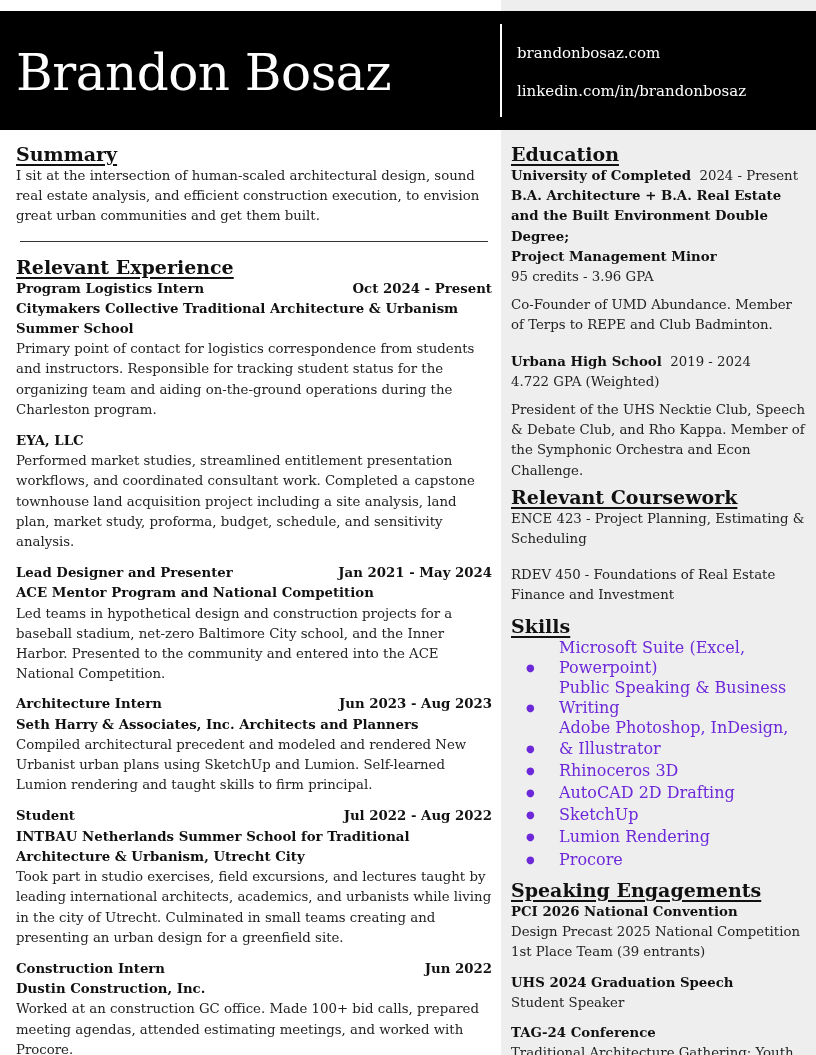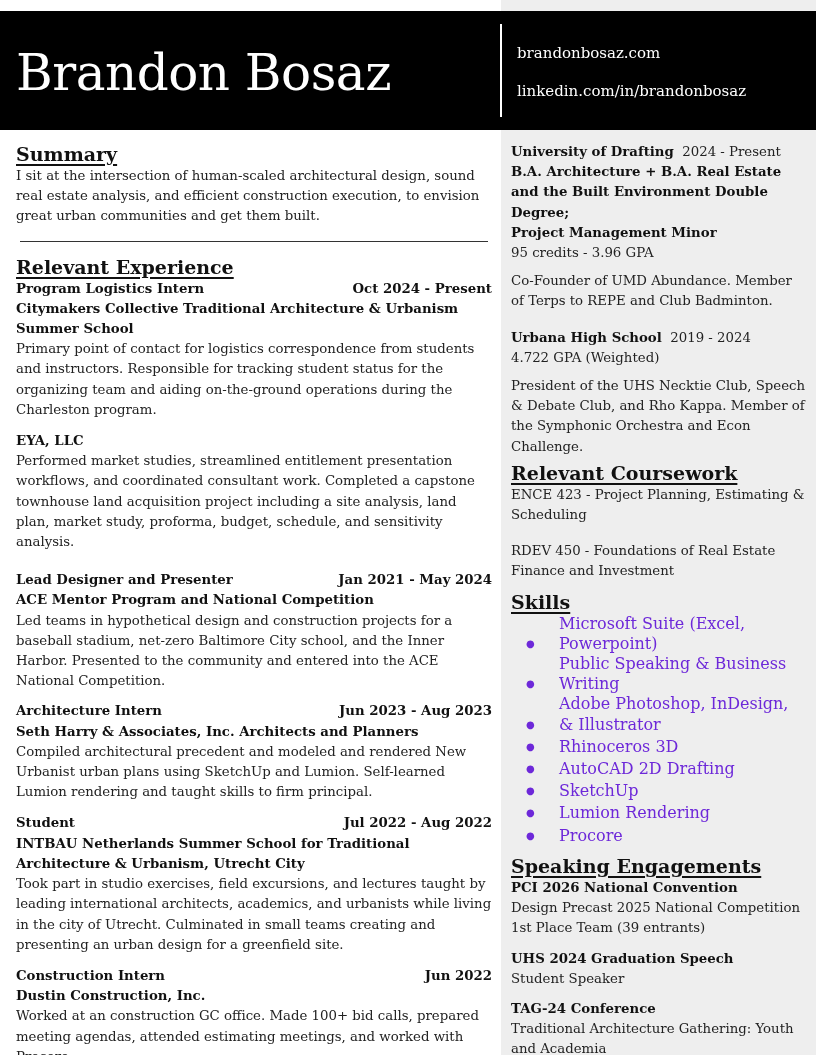--- a/index.html
+++ b/index.html
@@ -91,21 +91,21 @@
         </div>
         <div class="body-text bold">Citymakers Collective Traditional Architecture &amp; Urbanism Summer School</div>
         <p class="body-text">Primary point of contact for logistics correspondence from students and instructors. Responsible for tracking student status for the organizing team and aiding on-the-ground operations during the Charleston program.</p>
       </div>
 
       <div class="job" style="margin-top:11px">
         <div class="body-text bold">EYA, LLC</div>
         <p class="body-text">Performed market studies, streamlined entitlement presentation workflows, and coordinated consultant work. Completed a capstone townhouse land acquisition project including a site analysis, land plan, market study, proforma, budget, schedule, and sensitivity analysis.</p>
       </div>
 
-      <div class="job" style="margin-top:18px">
+      <div class="job" style="margin-top:11px">
         <div class="row body-text bold">
           <span>Lead Designer and Presenter</span>
           <span>Jan 2021 - May 2024</span>
         </div>
         <div class="body-text bold">ACE Mentor Program and National Competition</div>
         <p class="body-text">Led teams in hypothetical design and construction projects for a baseball stadium, net-zero Baltimore City school, and the Inner Harbor. Presented to the community and entered into the ACE National Competition.</p>
       </div>
 
       <div class="job" style="">
         <div class="row body-text bold">
@@ -131,24 +131,25 @@
           <span>Jun 2022</span>
         </div>
         <div class="body-text bold">Dustin Construction, Inc.</div>
         <p class="body-text">Worked at an construction GC office. Made 100+ bid calls, prepared meeting agendas, attended estimating meetings, and worked with Procore.</p>
       </div>
     </section>
   </div>
 
   <div class="col-right">
     <section>
+      <h2 class="section-title">Education</h2>
 
       <div>
         <div class="body-text">
-          <span class="bold">University of Drafting</span>&nbsp;
+          <span class="bold">University of Completed</span>&nbsp;
           <span>2024 - Present</span>
         </div>
         <div class="body-text bold">B.A. Architecture + B.A. Real Estate and the Built Environment Double Degree;</div>
         <div class="body-text bold">Project Management Minor</div>
         <div class="body-text">95 credits - 3.96 GPA</div>
         <div class="gap-s"></div>
         <p class="body-text">Co-Founder of UMD Abundance. Member of Terps to REPE and Club Badminton.</p>
       </div>
 
       <div class="gap-l"></div>

